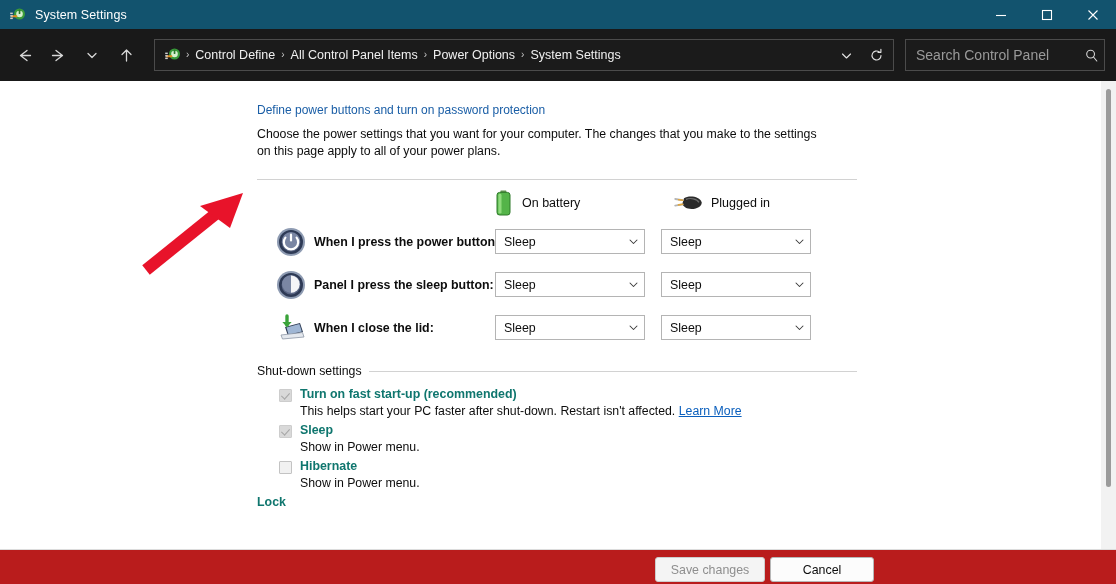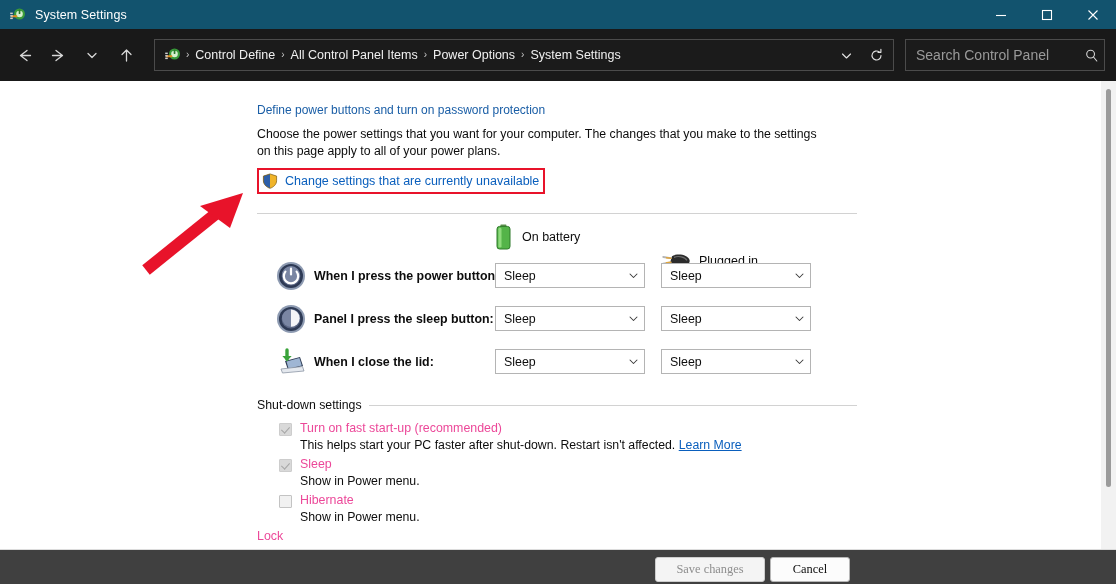--- a/index.html
+++ b/index.html
@@ -252,23 +252,23 @@
   .cbox.checked:after {
     content: "";
     position: absolute;
     left: 3px; top: 1px;
     width: 4px; height: 7px;
     border: solid #a6a6a6;
     border-width: 0 1.6px 1.6px 0;
     transform: rotate(42deg);
   }
   .cb-label {
-    color: #ec4899;
+    color: #0f766e;
     font-size: 12.4px;
-    font-weight: normal;
+    font-weight: bold;
     white-space: nowrap;
   }
   .sd-sub {
     color: #0d0d0d;
     font-size: 12.3px;
     margin-left: 43px;
     margin-top: 2px;
     white-space: nowrap;
   }
   .sd-sub .learn {
@@ -286,37 +286,36 @@
     position: absolute; left: 5px; top: 8px;
     width: 5px; height: 398px;
     background: #9b9b9b;
     border-radius: 3px;
   }
 
   
   .footer {
     position: absolute; left: 0; top: 549px;
     width: 1116px; height: 35px;
-    background: #404040;
+    background: #b91c1c;
     border-top: 1px solid #dcdcdc;
-    font-family: Liberation Serif, serif;
   }
   .btn {
     position: absolute; top: 7px;
     height: 25px;
     border: 1px solid #cdcdcd;
     background: #f4f4f4;
     border-radius: 3px;
     display: flex; align-items: center; justify-content: center;
     font-size: 12.4px;
     color: #8e8e8e;
   }
   .btn.save { left: 655px; width: 110px; }
   .btn.cancel {
-    left: 770px; width: 80px;
+    left: 770px; width: 104px;
     border-color: #b7b7b7;
     background: #fcfcfc;
     color: #0d0d0d;
   }
 
   
   .arrow-anno {
     position: absolute;
     left: 140px; top: 190px;
     width: 130px; height: 85px;
@@ -426,49 +425,39 @@
       </div>
     </div>
   </div>
 
   <div class="content">
     <div class="page">
 
       <div class="page-title">Define power buttons and turn on password protection</div>
       <div class="page-desc">Choose the power settings that you want for your computer. The changes that you make to the settings on this page apply to all of your power plans.</div>
 
-      <div class="uac-link-wrap">
-        <div class="shield">
-          <svg width="16" height="16" viewBox="0 0 16 16">
-            <path d="M8 .9 L14.6 3.1 V7.8 C14.6 11.3 11.6 14.2 8 15.3 C4.4 14.2 1.4 11.3 1.4 7.8 V3.1 Z" fill="#f0b429"></path>
-            <path d="M8 .9 L1.4 3.1 V7.8 C1.4 11.3 4.4 14.2 8 15.3 Z" fill="#2d5fa8"></path>
-            <path d="M8 .9 L14.6 3.1 V7.8 C14.6 11.3 11.6 14.2 8 15.3 C4.4 14.2 1.4 11.3 1.4 7.8 V3.1 Z" fill="none" stroke="#7a5a10" stroke-width=".7"></path>
-          </svg>
-        </div>
-        <div class="uac-link">Change settings that are currently unavailable</div>
-      </div>
 
       
       <div class="group">
         <div class="group-line"></div>
       </div>
 
       <div class="col-head">
         <div class="colcell" style="left:238px;">
           <div class="battery-ico">
             <svg width="17" height="26" viewBox="0 0 17 26">
               <rect x="5.4" y="0.4" width="6" height="2.4" rx=".6" fill="#5c8f4e"></rect>
               <rect x="2" y="2.4" width="13" height="22.6" rx="2.6" fill="#54b449"></rect>
               <rect x="3.4" y="3.8" width="3.1" height="19.8" rx="1.4" fill="#8fdb7d"></rect>
               <rect x="2" y="2.4" width="13" height="22.6" rx="2.6" fill="none" stroke="#2f7a2a" stroke-width="1"></rect>
             </svg>
           </div>
           <div class="col-label">On battery</div>
         </div>
-        <div class="colcell" style="left:404px;margin-top:24px;">
+        <div class="colcell" style="left:416px;">
           <div class="plug-ico">
             <svg width="30" height="18" viewBox="0 0 30 18">
               <path d="M11 4.2 C16 1.2 27 2.4 28.6 8.2 C29.6 12.4 22 16.4 15 14.6 C12.4 13.9 10.2 12 9.2 10.2 Z" fill="#2b2b2b"></path>
               <path d="M13 5.4 C17 3.6 24 4.6 26 8.4" stroke="#6d6d6d" stroke-width="1.2" fill="none"></path>
               <path d="M9.6 6.1 L2.2 5.0" stroke="#b5b5b5" stroke-width="1.8" stroke-linecap="round"></path>
               <path d="M9.6 10.4 L2.2 11.6" stroke="#b5b5b5" stroke-width="1.8" stroke-linecap="round"></path>
               <path d="M9.8 6.3 L5.5 5.7" stroke="#e0a63c" stroke-width="1.6" stroke-linecap="round"></path>
               <path d="M9.8 10.2 L5.5 10.9" stroke="#e0a63c" stroke-width="1.6" stroke-linecap="round"></path>
             </svg>
           </div>

